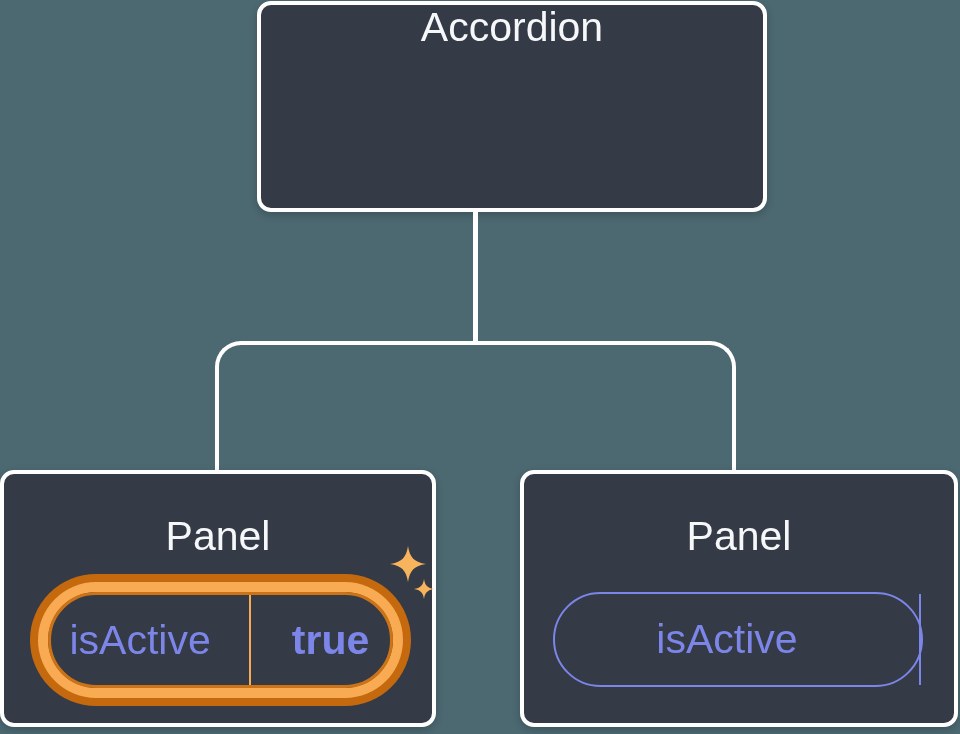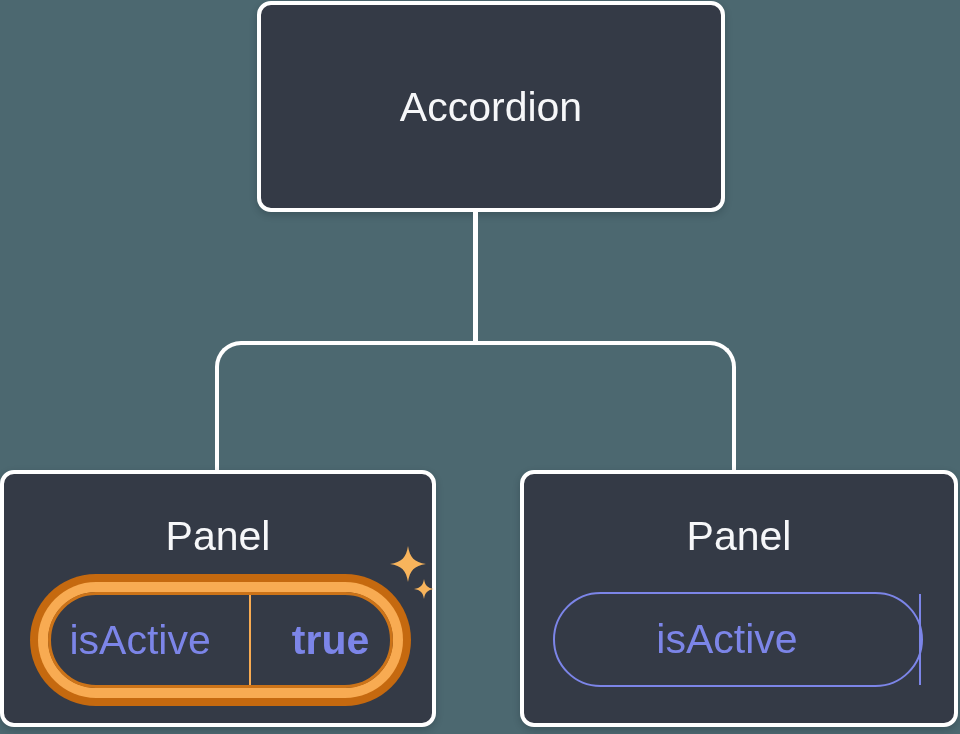--- a/index.html
+++ b/index.html
@@ -14,22 +14,22 @@
     background:var(--background);
     font-family:"Liberation Sans", sans-serif;
   }
   .node{
     position:absolute; box-sizing:border-box;
     background:var(--node-fill);
     border:4px solid var(--node-border);
     border-radius:14px;
     box-shadow:0 3px 7px rgba(20,30,40,0.25);
   }
-  .node-root{ left:257px; top:1px; width:468px; height:211px;
-    display:flex; align-items:center; justify-content:center; }
+  .node-root{ left:257px; top:1px; width:510px; height:211px;
+    display:flex; justify-content:center; }
   .node-title{
     color:var(--title-text); font-size:41px; line-height:44px;
     text-align:center; white-space:nowrap;
   }
   .panel-title{ position:absolute; left:0; right:0; top:40px; }
   .stem{
     position:absolute; left:473px; top:209px; width:5px; height:136px;
     background:var(--connector);
   }
   .bracket{

